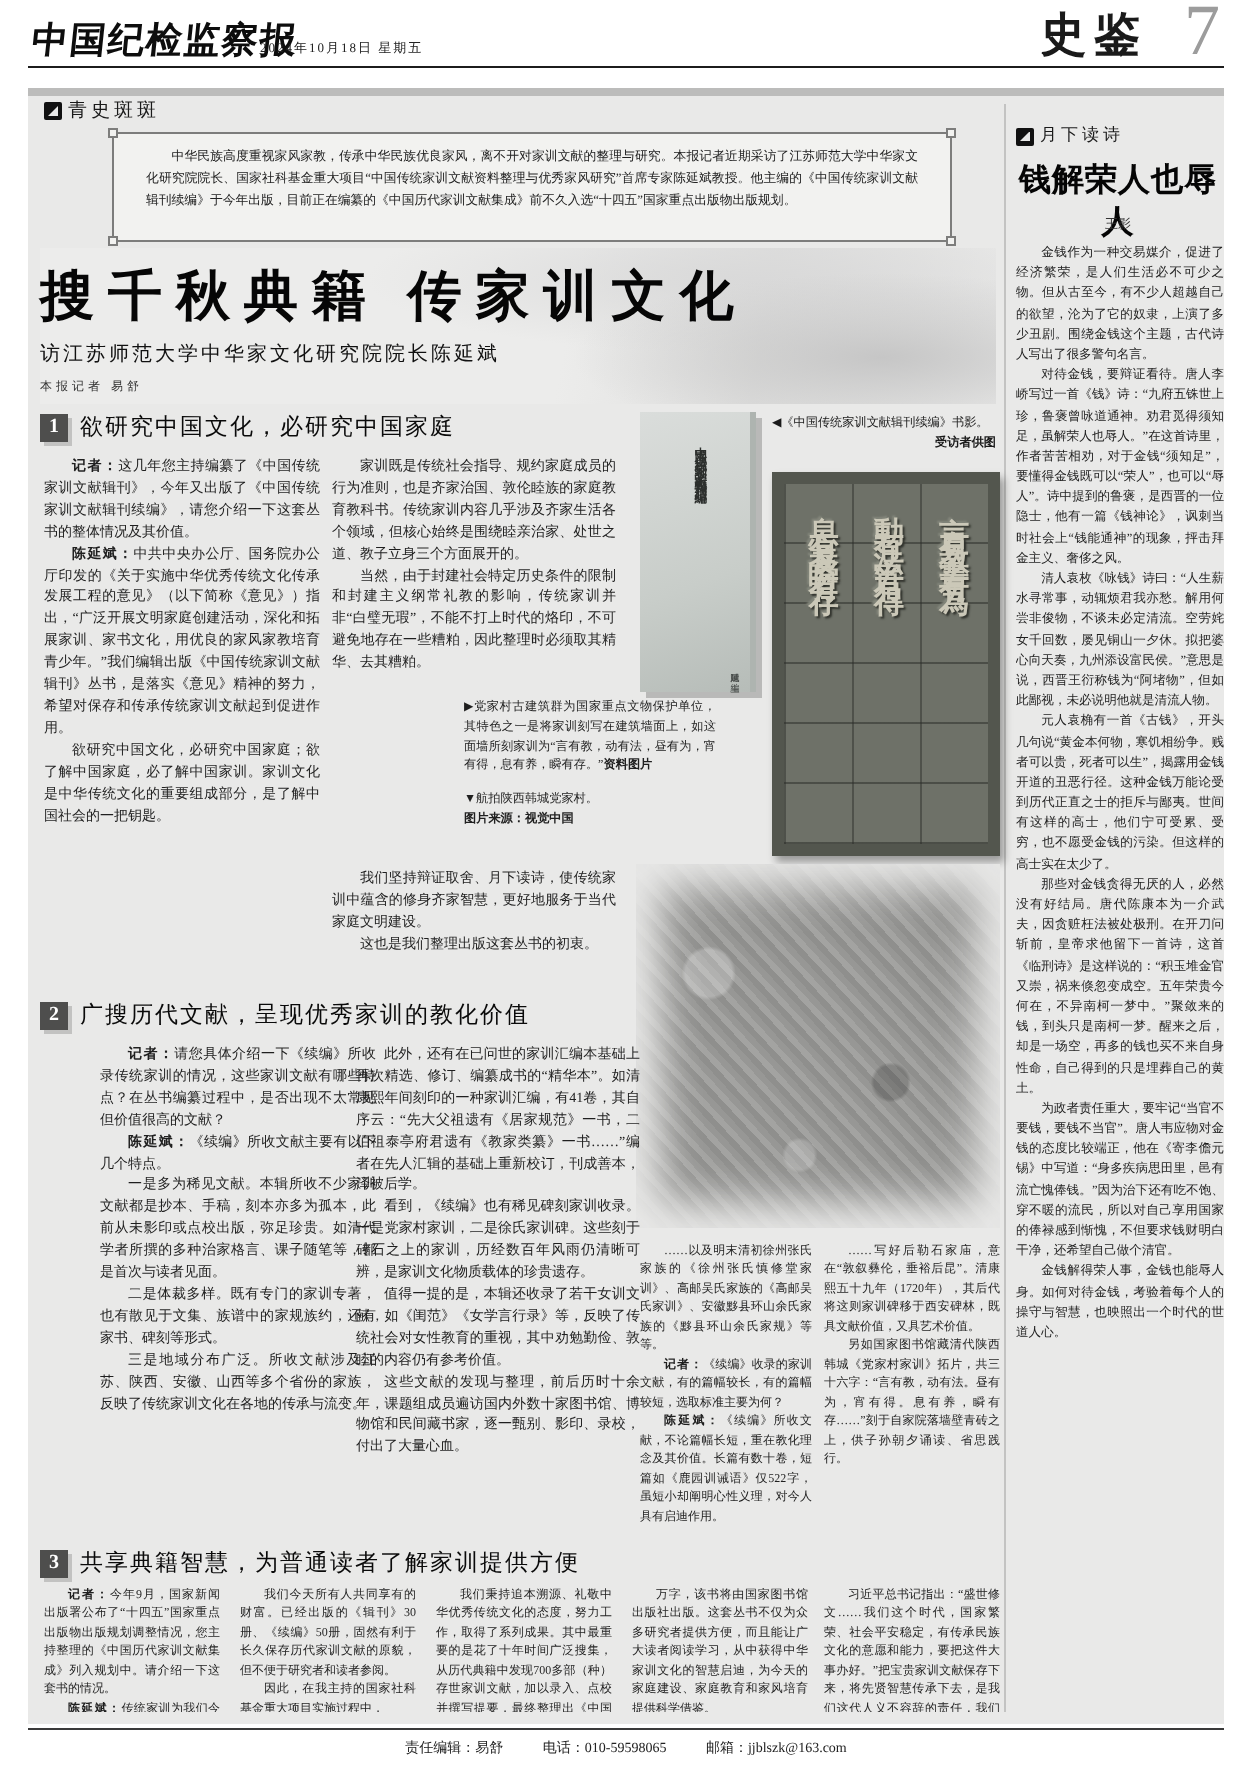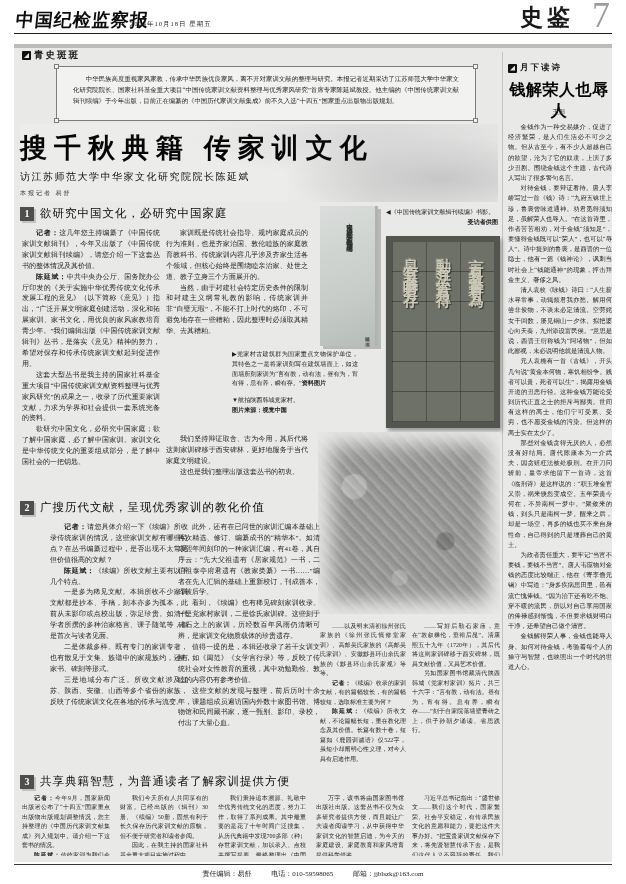--- a/index.html
+++ b/index.html
@@ -19,21 +19,21 @@
   .panel { position:absolute; left:14px; top:44px; width:598px; height:818px;
     background:#e9e9e8; border-top:4px solid #bcbcbb; }
   .vrule { position:absolute; left:502px; top:52px; height:804px; width:1px; background:#c3c3c2; }
 
   
   .col-label { position:absolute; display:flex; align-items:center; gap:3px; }
   .col-label .ink-icon { width:9px; height:9px; background:#111; display:inline-block;
     position:relative; border-radius:1px; }
   .col-label .ink-icon::after { content:""; position:absolute; left:2px; top:2px; width:5px; height:5px;
     background:#e9e9e8; clip-path:polygon(0 100%,100% 0,100% 100%); }
-  .col-label .lbl { font-size:9.5px; font-weight:bold; letter-spacing:2px; }
+  .col-label .lbl { font-size:9.5px; font-weight:normal; letter-spacing:2px; }
 
   
   .intro-box { position:absolute; left:56px; top:66px; width:420px; height:55px;
     background:#f2f2f0; border:1px solid #7d7d7c; padding:6px 16px; }
   .intro-box .corner { position:absolute; width:5px; height:5px; border:1px solid #7d7d7c; background:#f2f2f0; }
   .c-tl{ left:-3px; top:-3px;} .c-tr{ right:-3px; top:-3px;} .c-bl{ left:-3px; bottom:-3px;} .c-br{ right:-3px; bottom:-3px;}
   .intro-box p { font-size:6.4px; line-height:1.72; text-align:justify; text-indent:2em; color:#222; }
 
   
   .headline { position:absolute; left:20px; top:124px; width:478px; height:78px; text-align:left;
@@ -139,29 +139,28 @@
     <div class="byline">本报记者  易舒</div>
   </div>
 
   <div class="sec-head" style="left: 20px; top: 206px; position: absolute;">
     <span class="sec-num">1</span>
     <span class="sec-title">欲研究中国文化，必研究中国家庭</span>
   </div>
   <div class="txtcol" style="left: 22px; top: 228px; width: 138px; height: 258px; position: absolute;">
       <p><b>记者：</b>这几年您主持编纂了《中国传统家训文献辑刊》，今年又出版了《中国传统家训文献辑刊续编》，请您介绍一下这套丛书的整体情况及其价值。</p>
       <p><b>陈延斌：</b>中共中央办公厅、国务院办公厅印发的《关于实施中华优秀传统文化传承发展工程的意见》（以下简称《意见》）指出，“广泛开展文明家庭创建活动，深化和拓展家训、家书文化，用优良的家风家教培育青少年。”我们编辑出版《中国传统家训文献辑刊》丛书，是落实《意见》精神的努力，希望对保存和传承传统家训文献起到促进作用。</p>
-      <p>这套大型丛书是我主持的国家社科基金重大项目“中国传统家训文献资料整理与优秀家风研究”的成果之一，收录了历代重要家训文献，力求为学界和社会提供一套系统完备的资料。</p>
       <p>欲研究中国文化，必研究中国家庭；欲了解中国家庭，必了解中国家训。家训文化是中华传统文化的重要组成部分，是了解中国社会的一把钥匙。</p>
     </div>
   <div class="txtcol" style="left: 166px; top: 228px; width: 142px; height: 118px; position: absolute;">
       <p>家训既是传统社会指导、规约家庭成员的行为准则，也是齐家治国、敦伦睦族的家庭教育教科书。传统家训内容几乎涉及齐家生活各个领域，但核心始终是围绕睦亲治家、处世之道、教子立身三个方面展开的。</p>
       <p>当然，由于封建社会特定历史条件的限制和封建主义纲常礼教的影响，传统家训并非“白璧无瑕”，不能不打上时代的烙印，不可避免地存在一些糟粕，因此整理时必须取其精华、去其糟粕。</p>
     </div>
   <div class="txtcol" style="left: 166px; top: 434px; width: 142px; height: 54px; position: absolute;">
-      <p>我们坚持辩证取舍、古为今用，其后代将这则家训碑移于西安碑林，更好地服务于当代家庭文明建设。</p>
+      <p>我们坚持辩证取舍、月下读诗，使传统家训中蕴含的修身齐家智慧，更好地服务于当代家庭文明建设。</p>
       <p>这也是我们整理出版这套丛书的初衷。</p>
     </div>
 
   <div class="book">
     <span class="bt">中國傳統家訓文獻輯刊續編</span>
     <span class="bs">陳延斌 主編</span>
   </div>
   <div class="book-caption">
     <span>◀《中国传统家训文献辑刊续编》书影。</span>
     <span class="credit">受访者供图</span>

